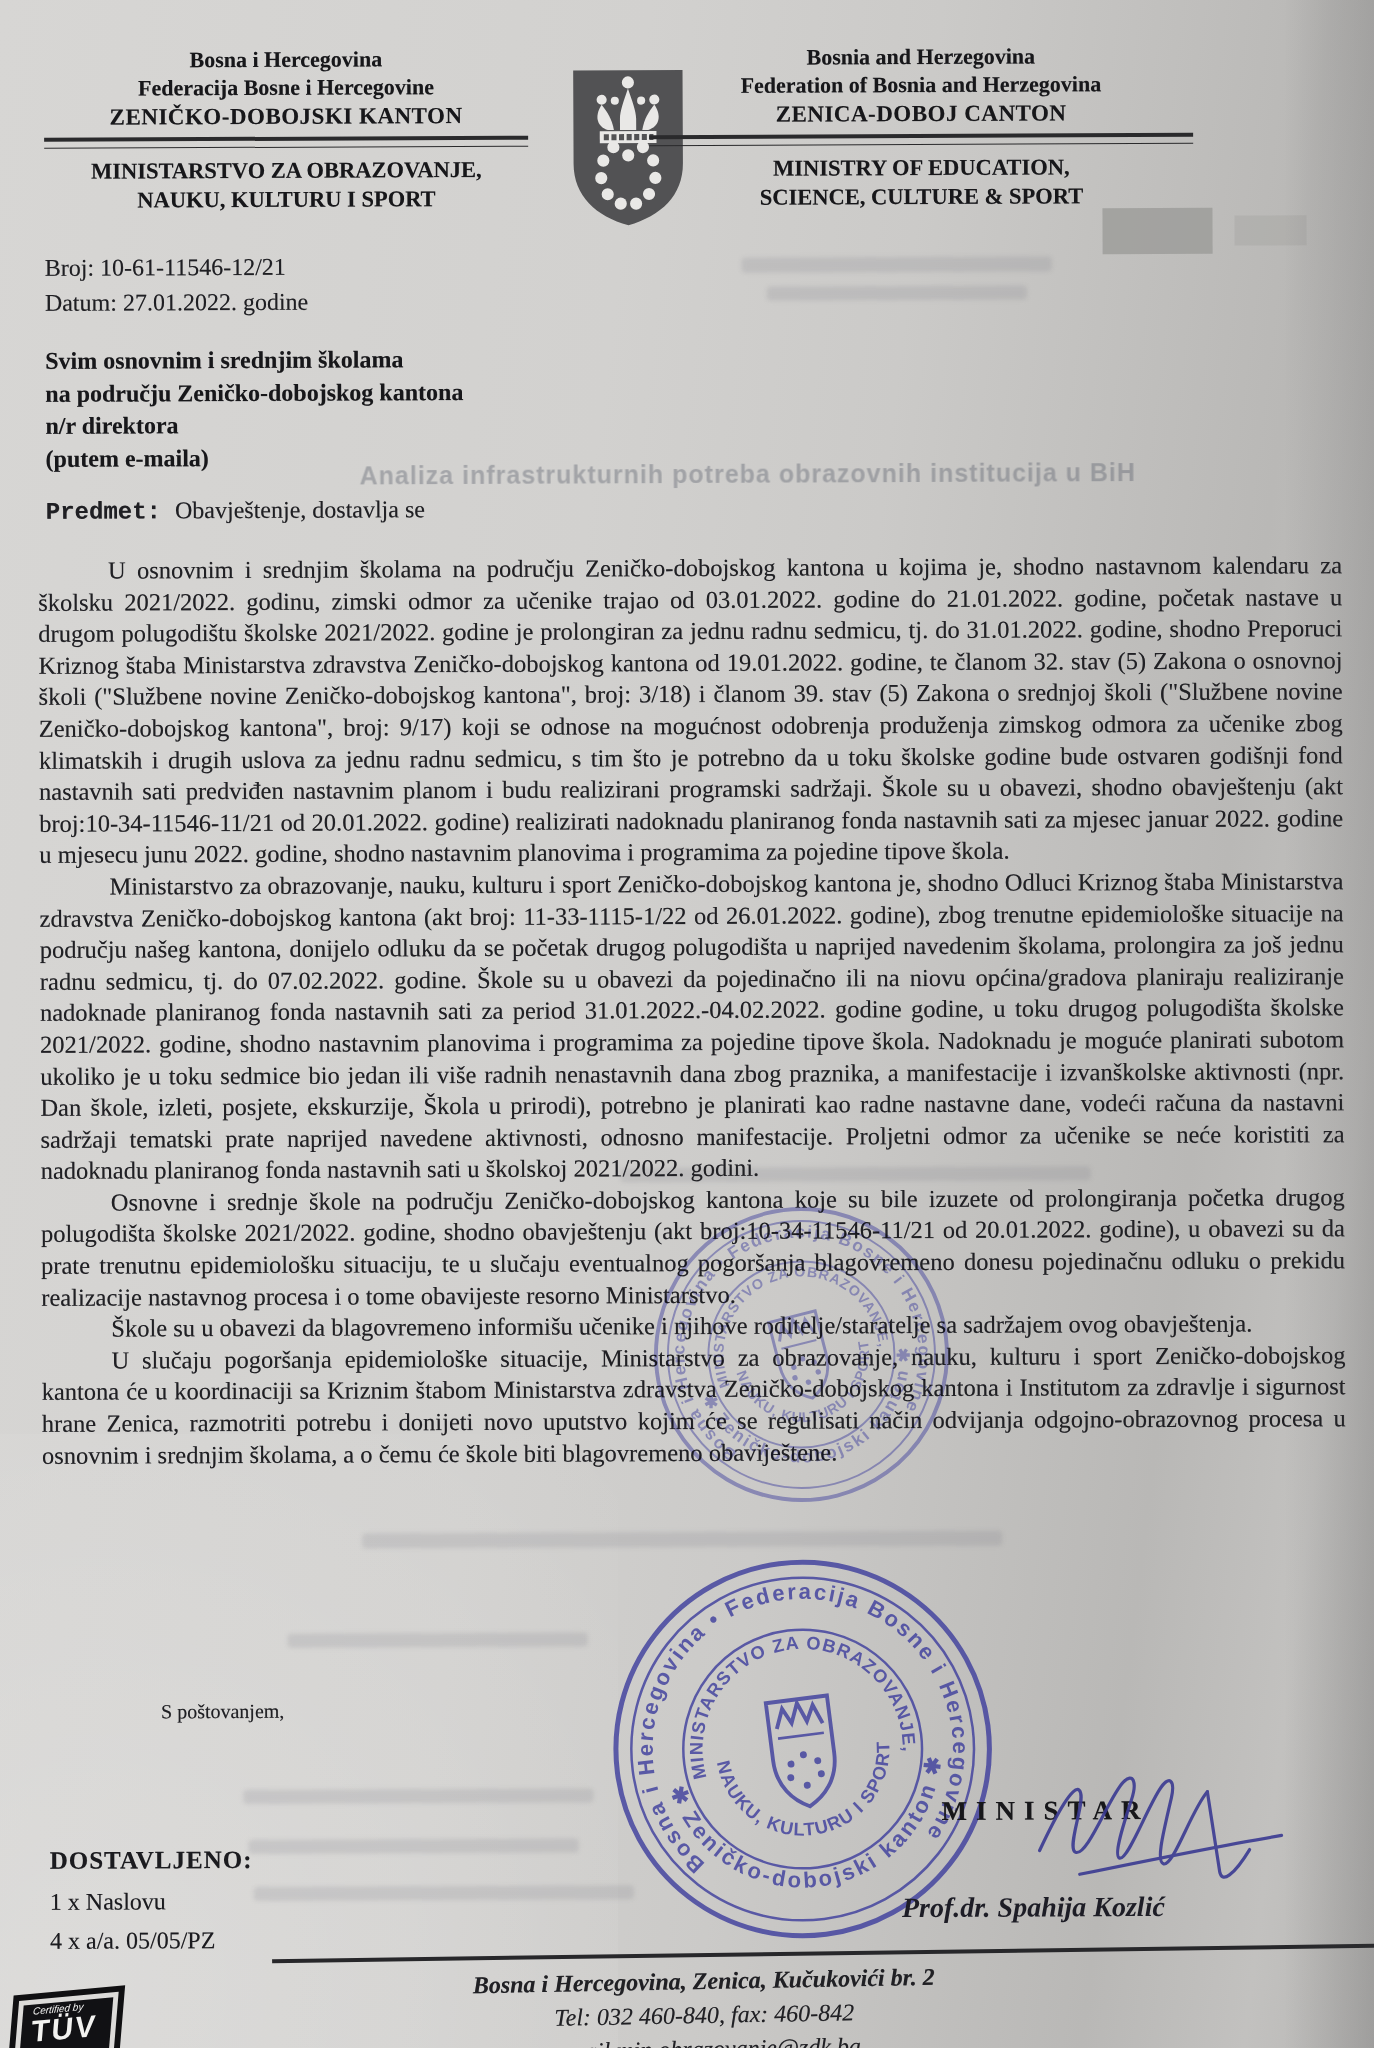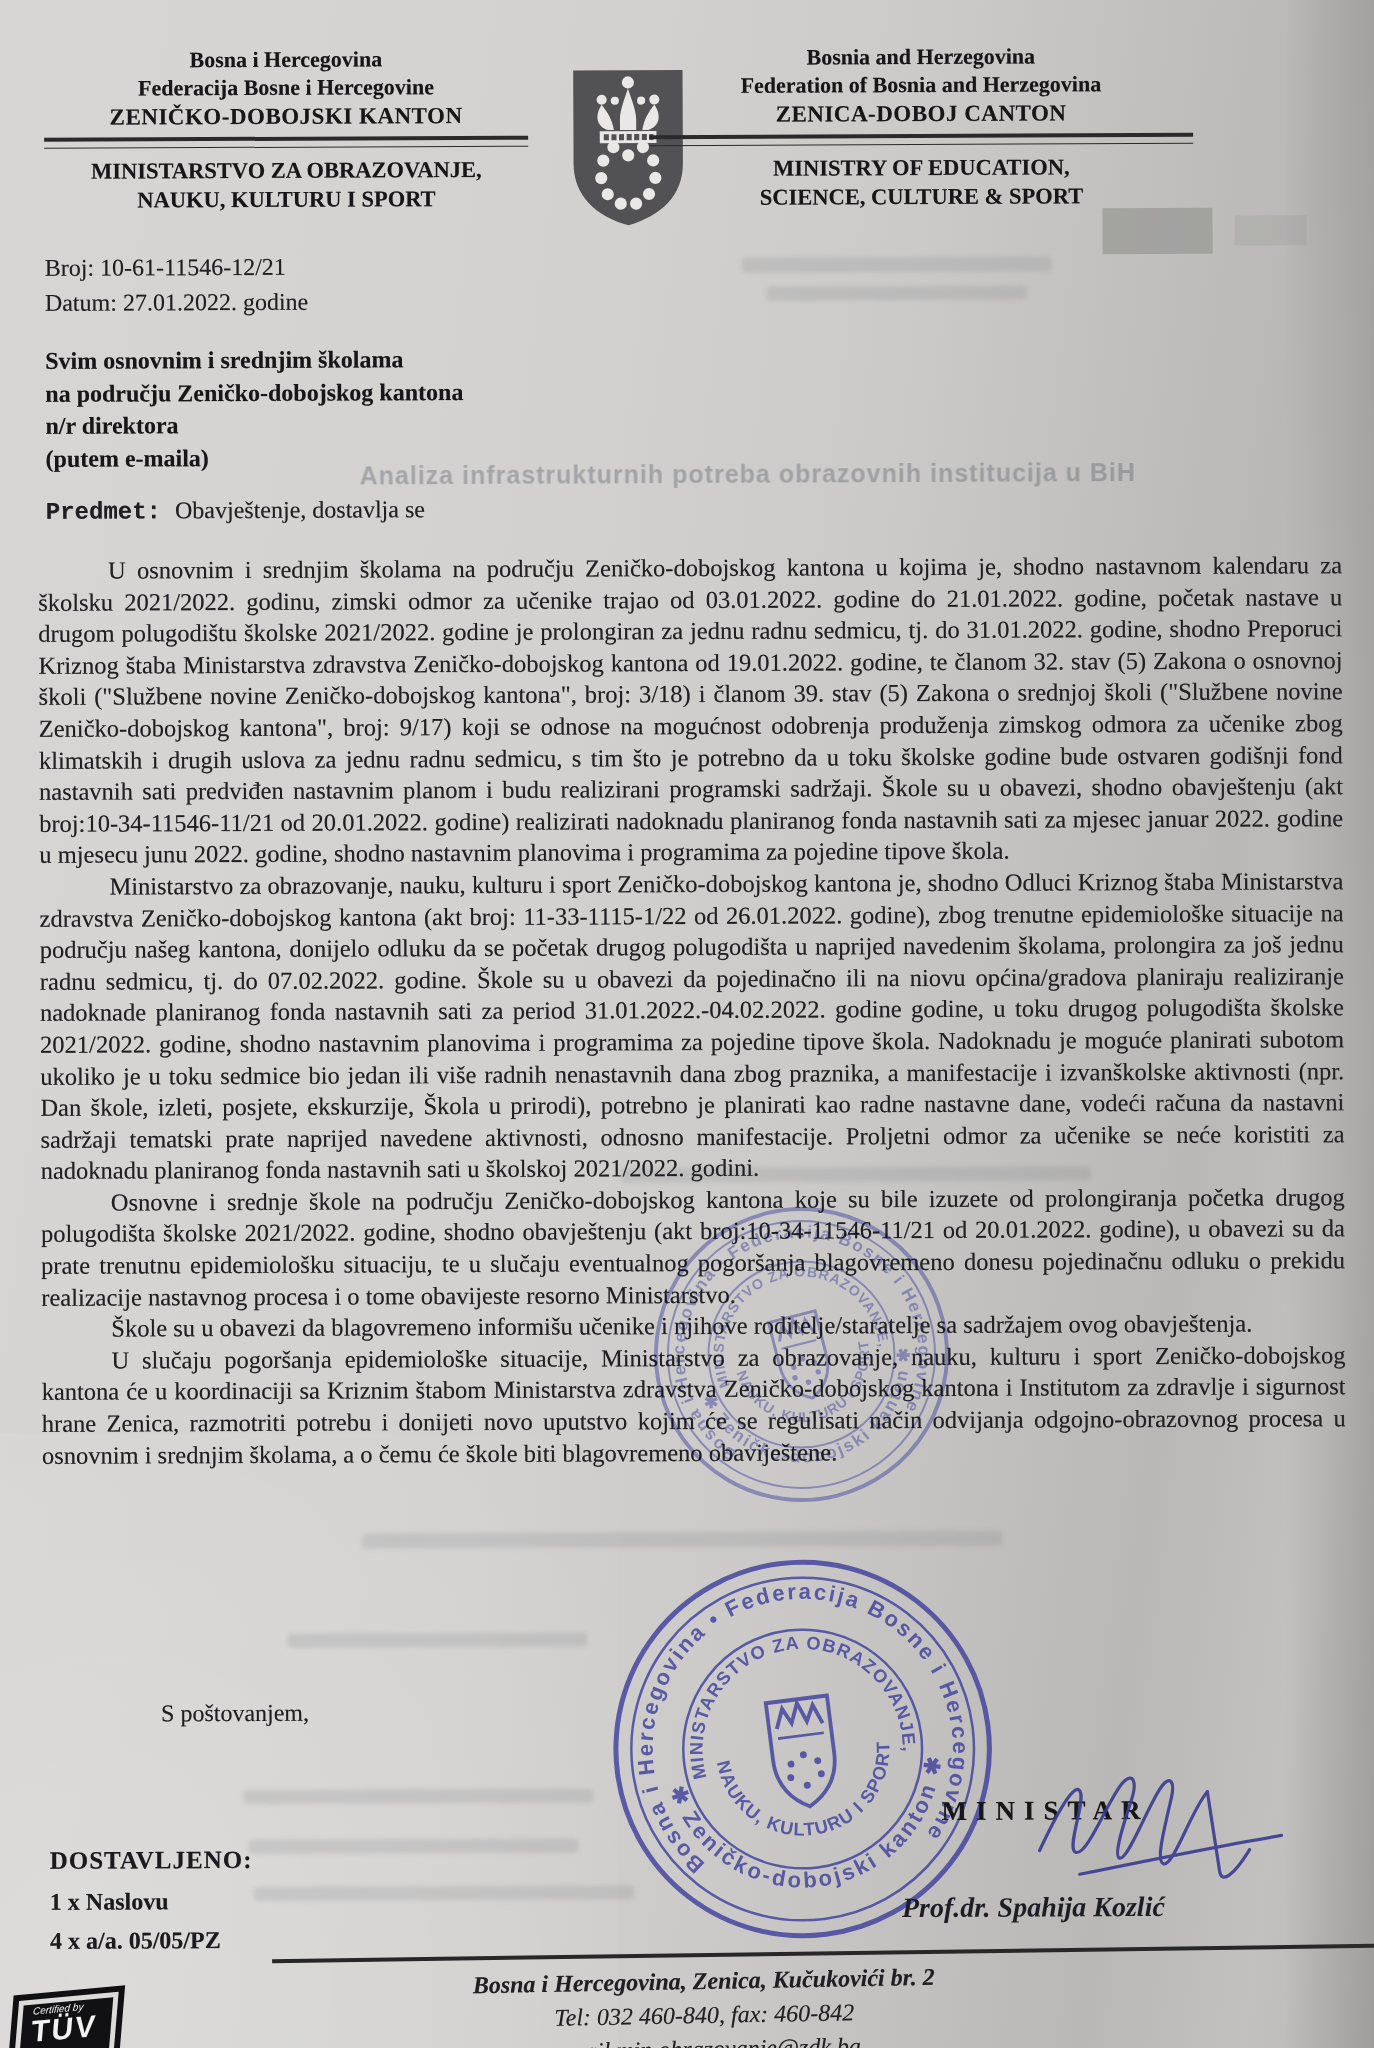--- a/index.html
+++ b/index.html
@@ -35,26 +35,26 @@
   
   .refblock{position:absolute;left:48px;top:248px;font-size:24px;line-height:35px;}
   .refblock b{font-weight:normal;}
   .recipient{position:absolute;left:48px;top:342px;font-weight:bold;font-size:24px;line-height:32.5px;color:#17171a;}
   .subject{position:absolute;left:48px;top:495px;font-size:24px;}
   .subject b{margin-right:14px;font-family:Liberation Mono, monospace;}
 
   
   .content{position:absolute;left:40px;width:1304px;top:552px;height:1150px;overflow:hidden;}
   .content p{margin:0;text-indent:70px;text-align:justify;font-size:24.5px;line-height:31.6px;color:#202024;}
-  .closing{position:absolute;left:158px;top:1698px;font-size:24px;}
+  .closing{position:absolute;left:158px;top:1698px;font-size:20px;}
 
   
   .dist{position:absolute;left:46px;top:1844px;font-size:25px;color:#1b1b1f;}
   .dist .t{font-weight:bold;letter-spacing:1px;margin-bottom:14px;}
-  .dist .i{font-size:24px;margin-bottom:12px;font-weight:bold;}
+  .dist .i{font-size:24px;margin-bottom:12px;}
   .minister{position:absolute;left:938px;top:1797px;font-size:27px;font-weight:bold;letter-spacing:9px;color:#17171a;}
   .minname{position:absolute;left:898px;top:1893px;font-size:28px;font-weight:bold;font-style:italic;color:#1d1d26;}
   .sig{position:absolute;left:1016px;top:1752px;opacity:0.9;}
 
   
   .stamp{position:absolute;mix-blend-mode:multiply;}
   .stampA{left:650px;top:1205px;width:300px;height:300px;opacity:0.48;transform:rotate(-14deg);}
   .stampB{left:607px;top:1557px;width:385px;height:385px;opacity:0.82;transform:rotate(-7deg);}
 
   

